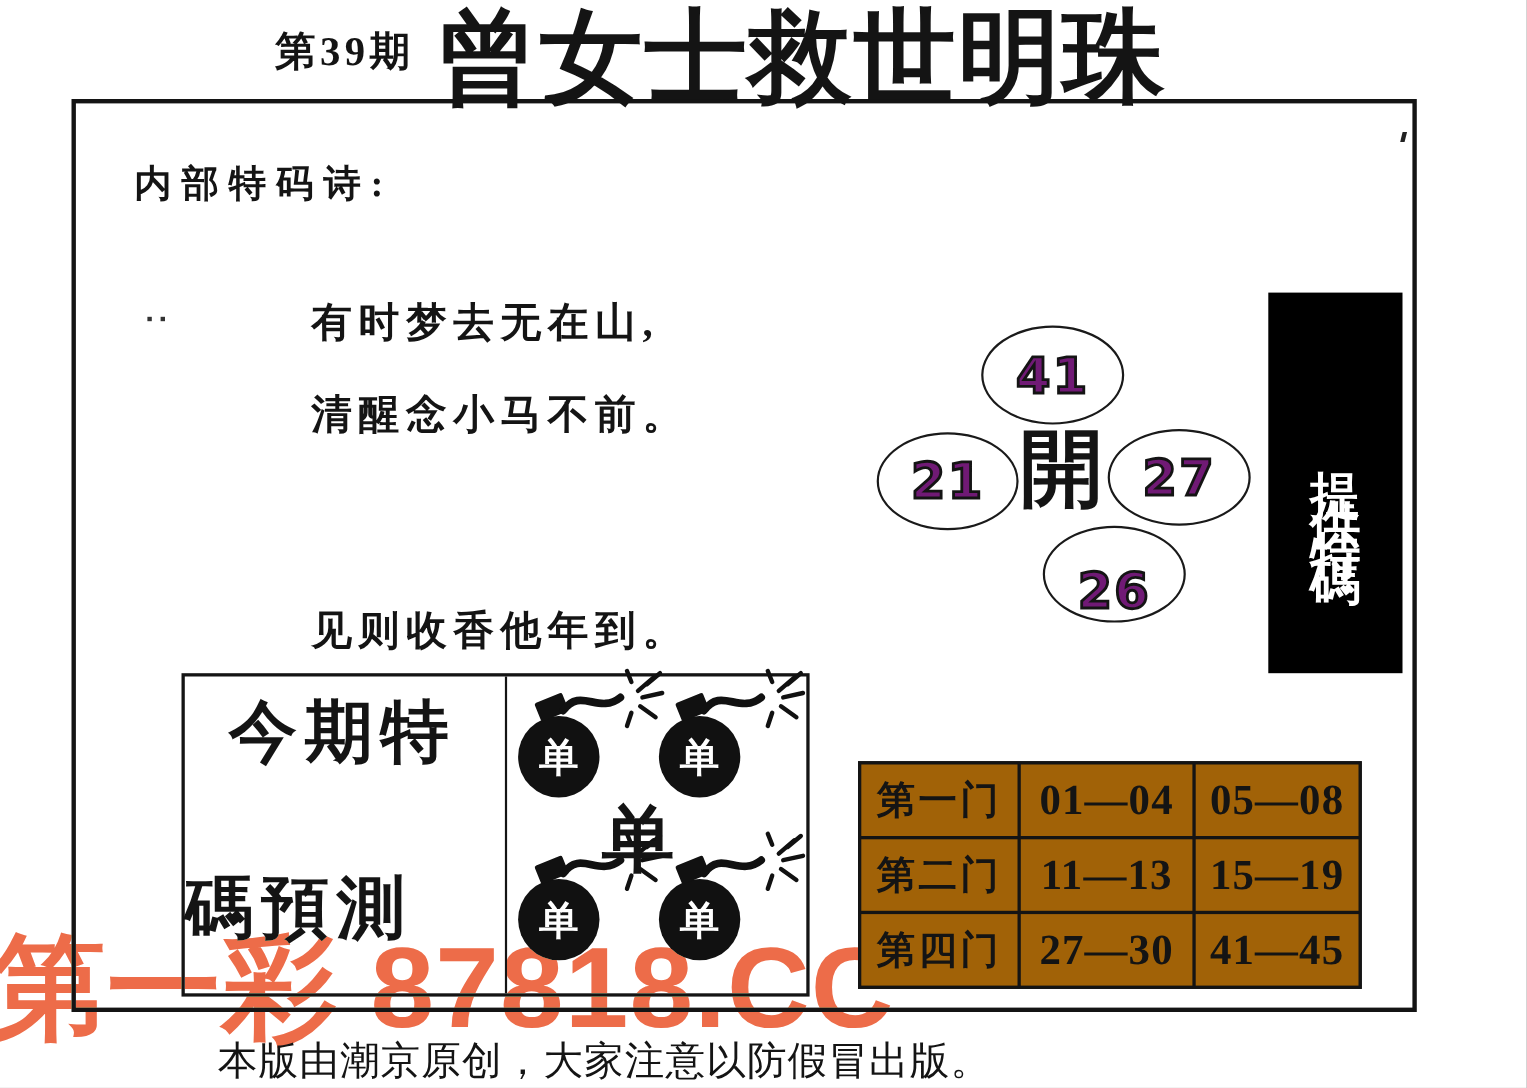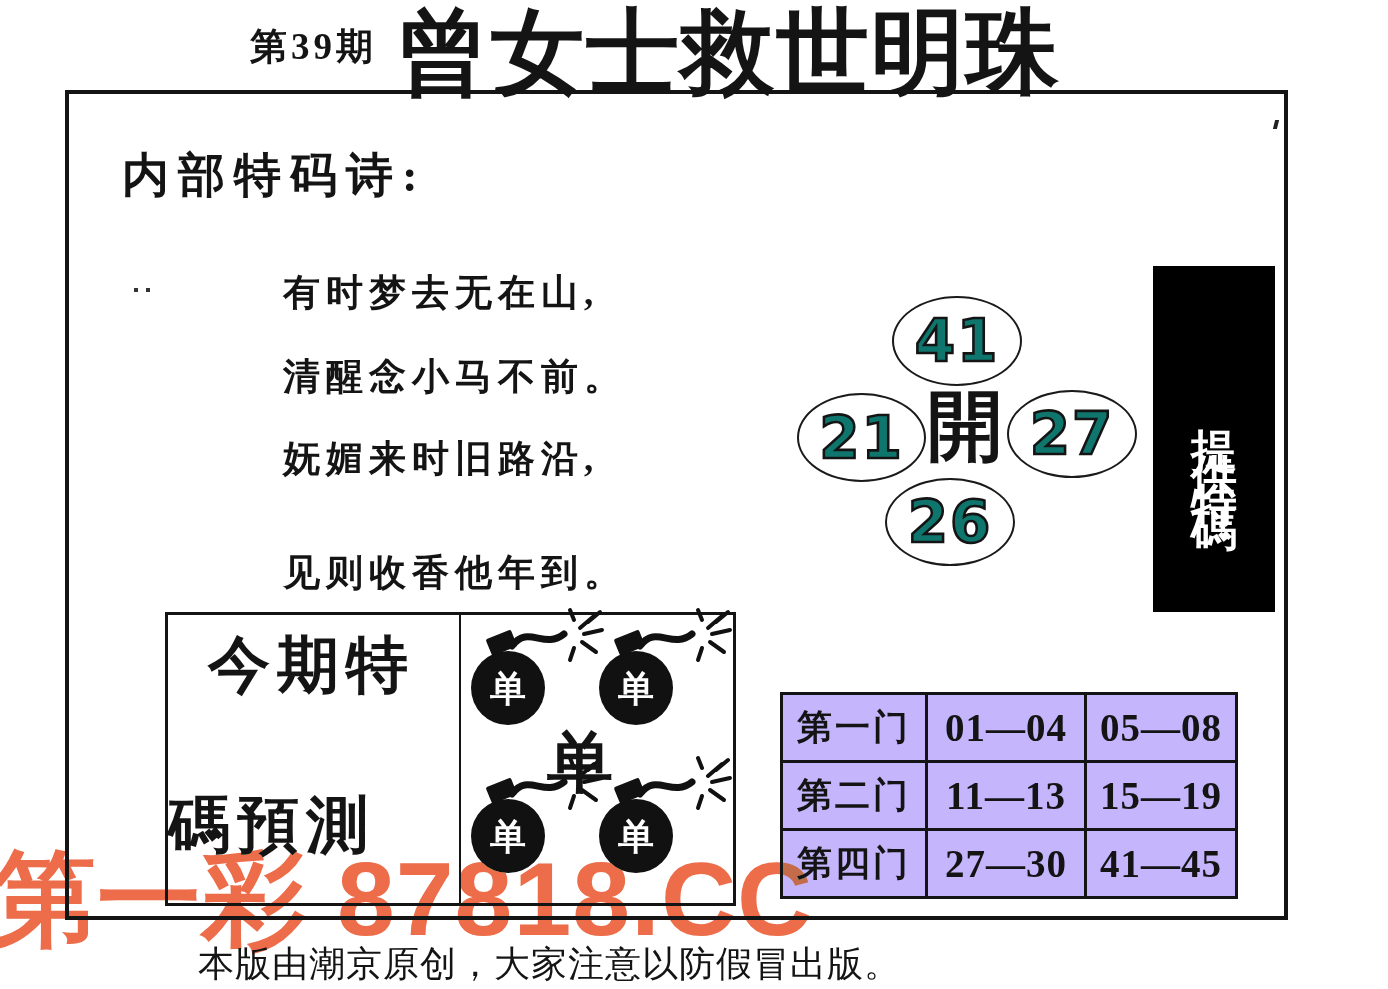--- a/index.html
+++ b/index.html
@@ -24,21 +24,21 @@
   }
   
   .main-frame{
     position:absolute;left:65px;top:90px;
     width:1215px;height:822px;
     border:4px solid #141414;
   }
   
   .poem-heading{
     position:absolute;left:122px;top:144px;
-    font-size:47px;font-weight:700;letter-spacing:9px;
+    font-size:34px;font-weight:700;letter-spacing:9px;
     white-space:nowrap;
     text-align:right;
   }
   .poem-line{
     position:absolute;left:283px;
     font-size:37px;font-weight:600;letter-spacing:6px;
     white-space:nowrap;
     text-align:center;
   }
   .poem-line-1{top:268px;}
@@ -46,25 +46,25 @@
   .poem-line-3{top:434px;}
   .poem-line-4{top:516px;margin-top:32px;}
   
   .bubble{
     position:absolute;border:2px solid #1a1a1a;border-radius:50%;
     display:flex;align-items:center;justify-content:center;
   }
   .bubble-top{left:892px;top:296px;width:126px;height:86px;}
   .bubble-left{left:797px;top:393px;width:125px;height:85px;}
   .bubble-right{left:1007px;top:390px;width:126px;height:84px;}
-  .bubble-bottom{left:885px;top:478px;width:126px;height:84px;}
+  .bubble-bottom{left:948px;top:478px;width:126px;height:84px;align-items:flex-end;}
   .bubble-num{
     font-family:"DejaVu Sans","Liberation Sans",sans-serif;
-    font-weight:800;font-size:58px;
-    color:#0f766e;-webkit-text-stroke:2.6px #141414;
+    font-weight:800;font-size:45px;
+    color:#701a75;-webkit-text-stroke:2.6px #141414;
     letter-spacing:2px;
   }
   .open-char{
     position:absolute;left:920px;top:386px;width:90px;
     font-family:"DejaVu Sans","Liberation Sans",sans-serif;
     font-size:76px;font-weight:900;text-align:center;line-height:80px;
   }
   
   .side-banner{
     position:absolute;left:1153px;top:266px;
@@ -109,21 +109,21 @@
   .gate-table{
     position:absolute;left:780px;top:692px;
     width:452px;height:201px;
     background:#141414;border:3px solid #141414;
     display:grid;
     grid-template-columns:142px 156px 148px;
     grid-template-rows:1fr 1fr 1fr;
     gap:3px;
   }
   .gate-cell{
-    background:#c4b5fd;
+    background:#a16207;
     display:flex;align-items:center;justify-content:center;
     white-space:nowrap;
   }
   .gate-label{font-size:35px;font-weight:600;letter-spacing:3px;}
   .gate-range{font-size:39px;font-weight:700;letter-spacing:1px;}
   
   .watermark{
     position:absolute;left:-8px;top:842px;
     font-family:"Liberation Sans","DejaVu Sans",sans-serif;
     font-size:104px;font-weight:800;letter-spacing:1px;
@@ -154,21 +154,20 @@
 <div class="page">
 
   <div class="issue-label">第39期</div>
   <div class="main-title">曾女士救世明珠</div>
 
   <div class="main-frame"></div>
 
   <div class="poem-heading">内部特码诗:</div>
   <div class="poem-line poem-line-1">有时梦去无在山,</div>
   <div class="poem-line poem-line-2">清醒念小马不前。</div>
-  <div class="poem-line poem-line-3">妩媚来时旧路沿,</div>
   <div class="poem-line poem-line-4">见则收香他年到。</div>
 
   <div>
     <div class="bubble bubble-top">
       <span class="bubble-num">41</span>
     </div>
     <div class="bubble bubble-left">
       <span class="bubble-num">21</span>
     </div>
     <div class="open-char">開</div>

